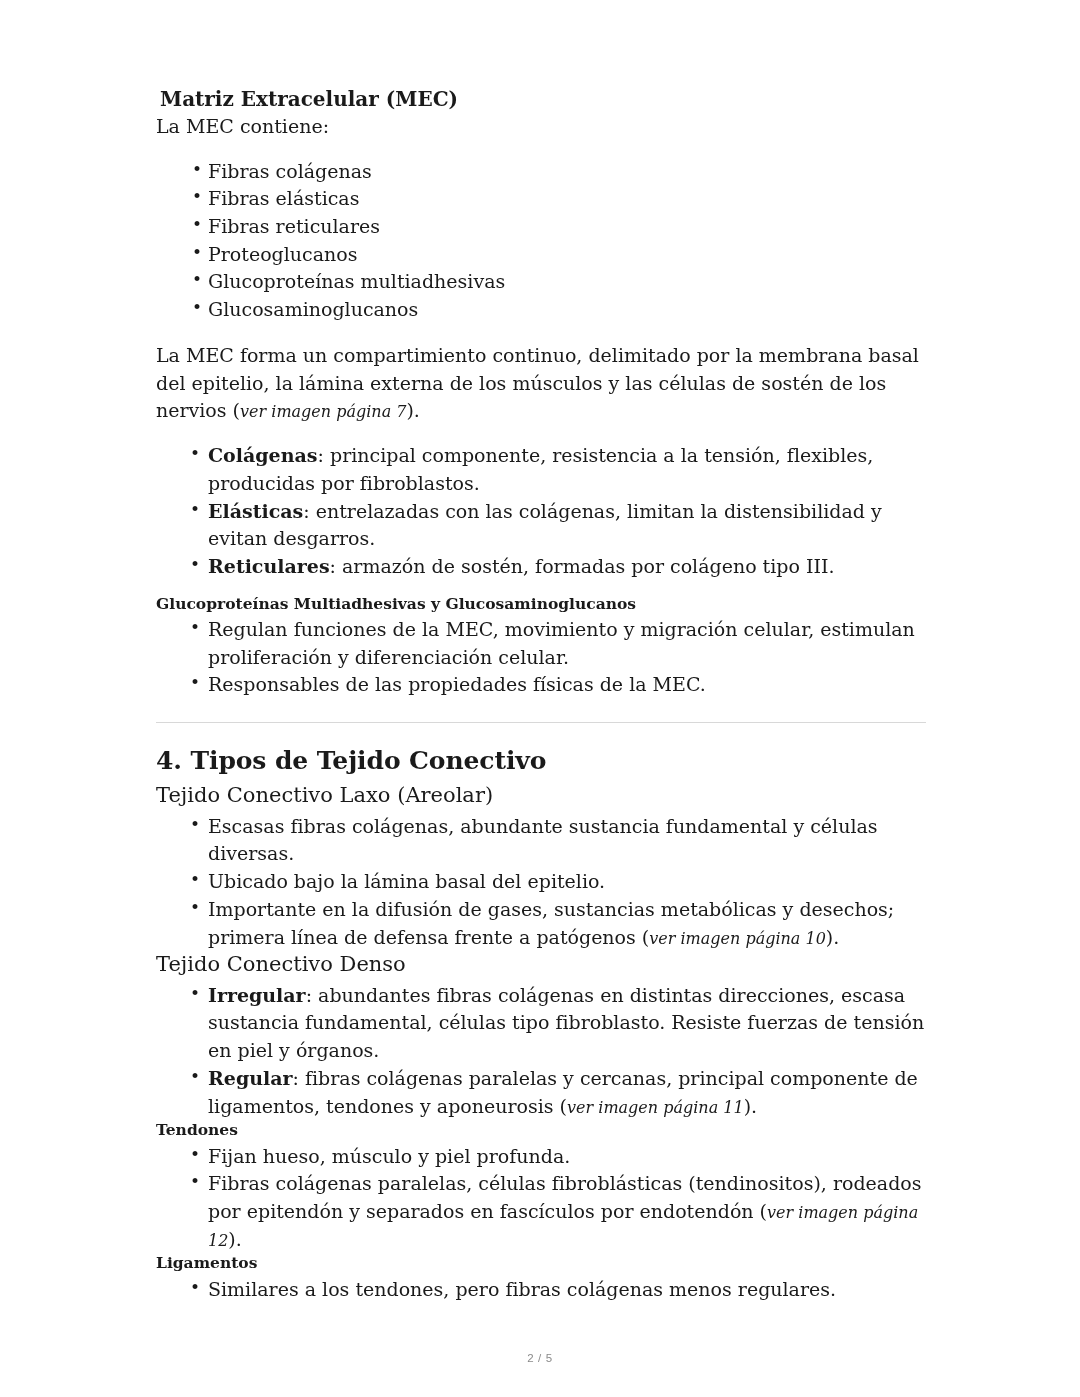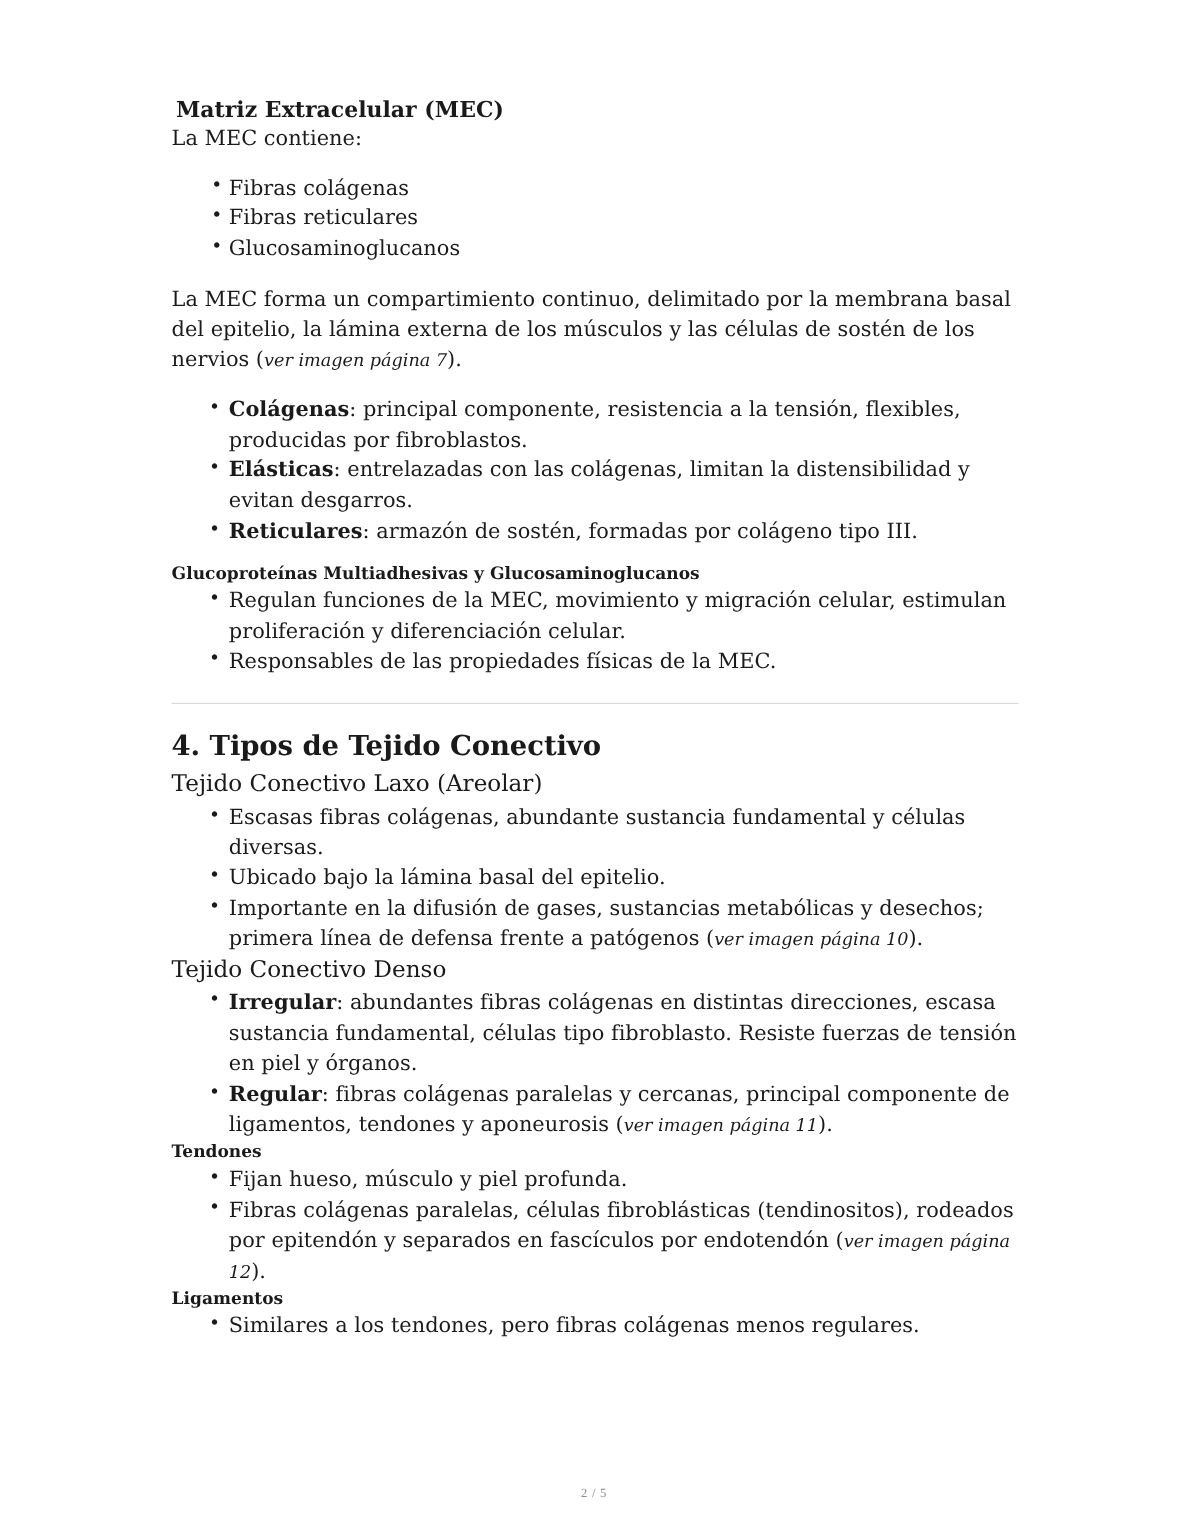--- a/index.html
+++ b/index.html
@@ -114,39 +114,42 @@
   .blk-sm { margin-top: 13px; }
   .blk-lg { margin-top: 21px; }
 
   
   .footer {
     position: absolute;
     left: 0;
     right: 0;
     top: 1352px;
     text-align: center;
-    font-family: Liberation Serif, serif;
+    font-family: Liberation Sans, sans-serif;
     font-size: 11.5px;
     color: #8a8a8a;
     letter-spacing: 0.6px;
   }
 </style>
 </head>
 <body>
 
 <div class="page">
   <div class="content">
 
     <section>
       <h3 class="doc-h3b">Matriz Extracelular (MEC)</h3>
       <p class="intro">La MEC contiene:</p>
 
       <ul class="doc-list list-mec tight">
         <li>Fibras colágenas</li>
+        <li>Fibras elásticas</li>
         <li>Fibras reticulares</li>
+        <li>Proteoglucanos</li>
+        <li>Glucoproteínas multiadhesivas</li>
         <li>Glucosaminoglucanos</li>
       </ul>
 
       <p class="body para-block"><span>La MEC forma un compartimiento continuo, delimitado por la membrana basal del epitelio, la lámina externa de los músculos y las células de sostén de los nervios (</span><span class="ref">ver imagen página 7</span><span>).</span></p>
     </section>
 
     <section class="blk">
       <ul class="doc-list tight">
         <li><b>Colágenas</b><span>: principal componente, resistencia a la tensión, flexibles, producidas por fibroblastos.</span></li>
         <li><b>Elásticas</b><span>: entrelazadas con las colágenas, limitan la distensibilidad y evitan desgarros.</span></li>

